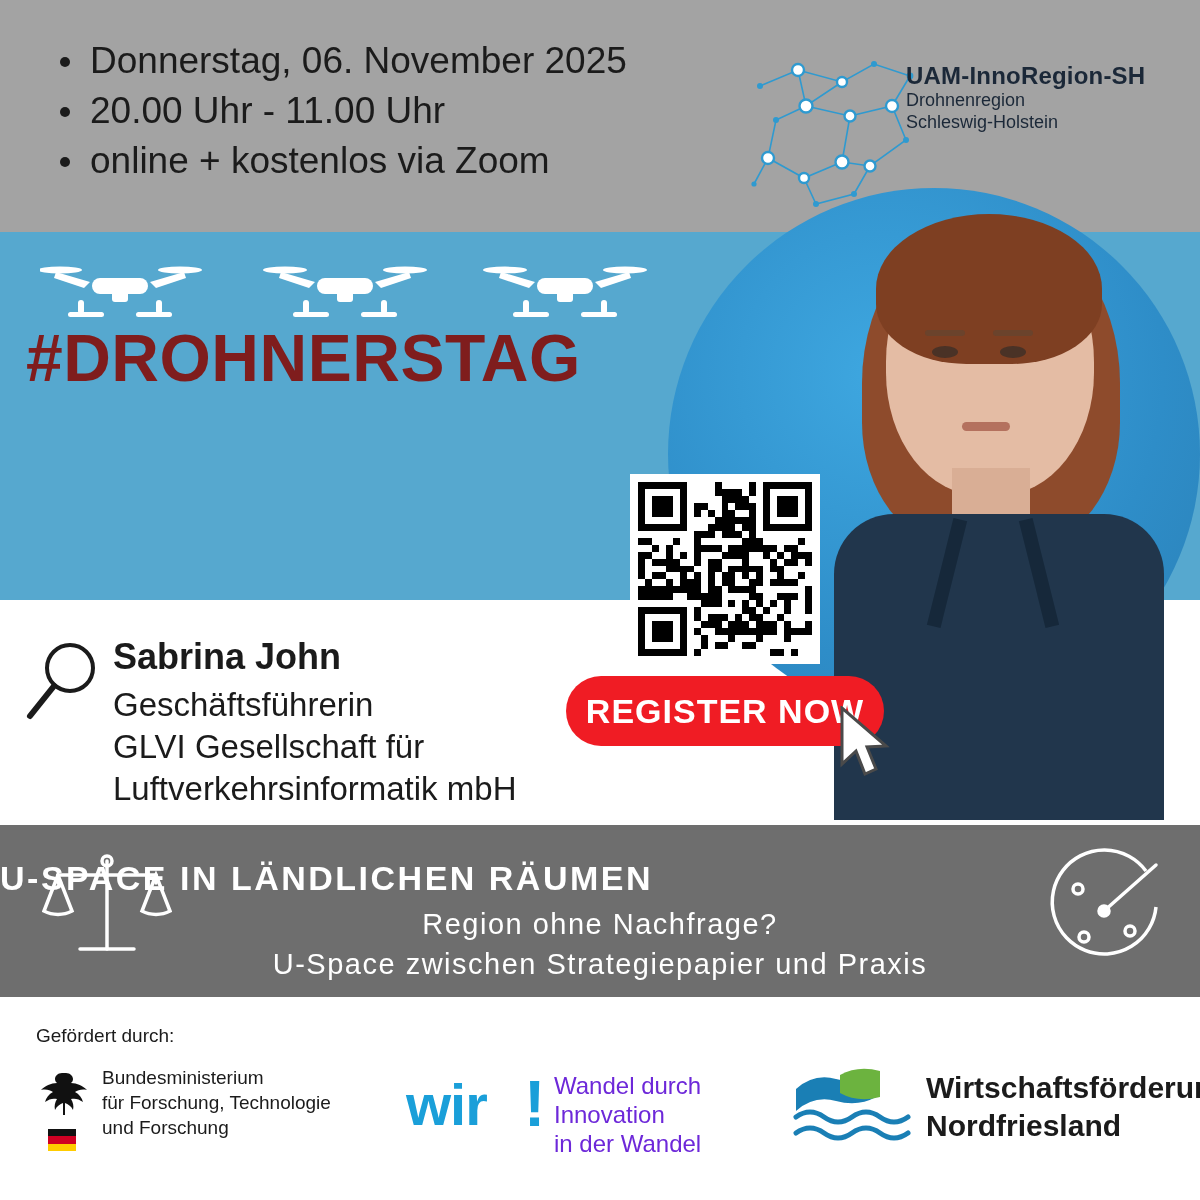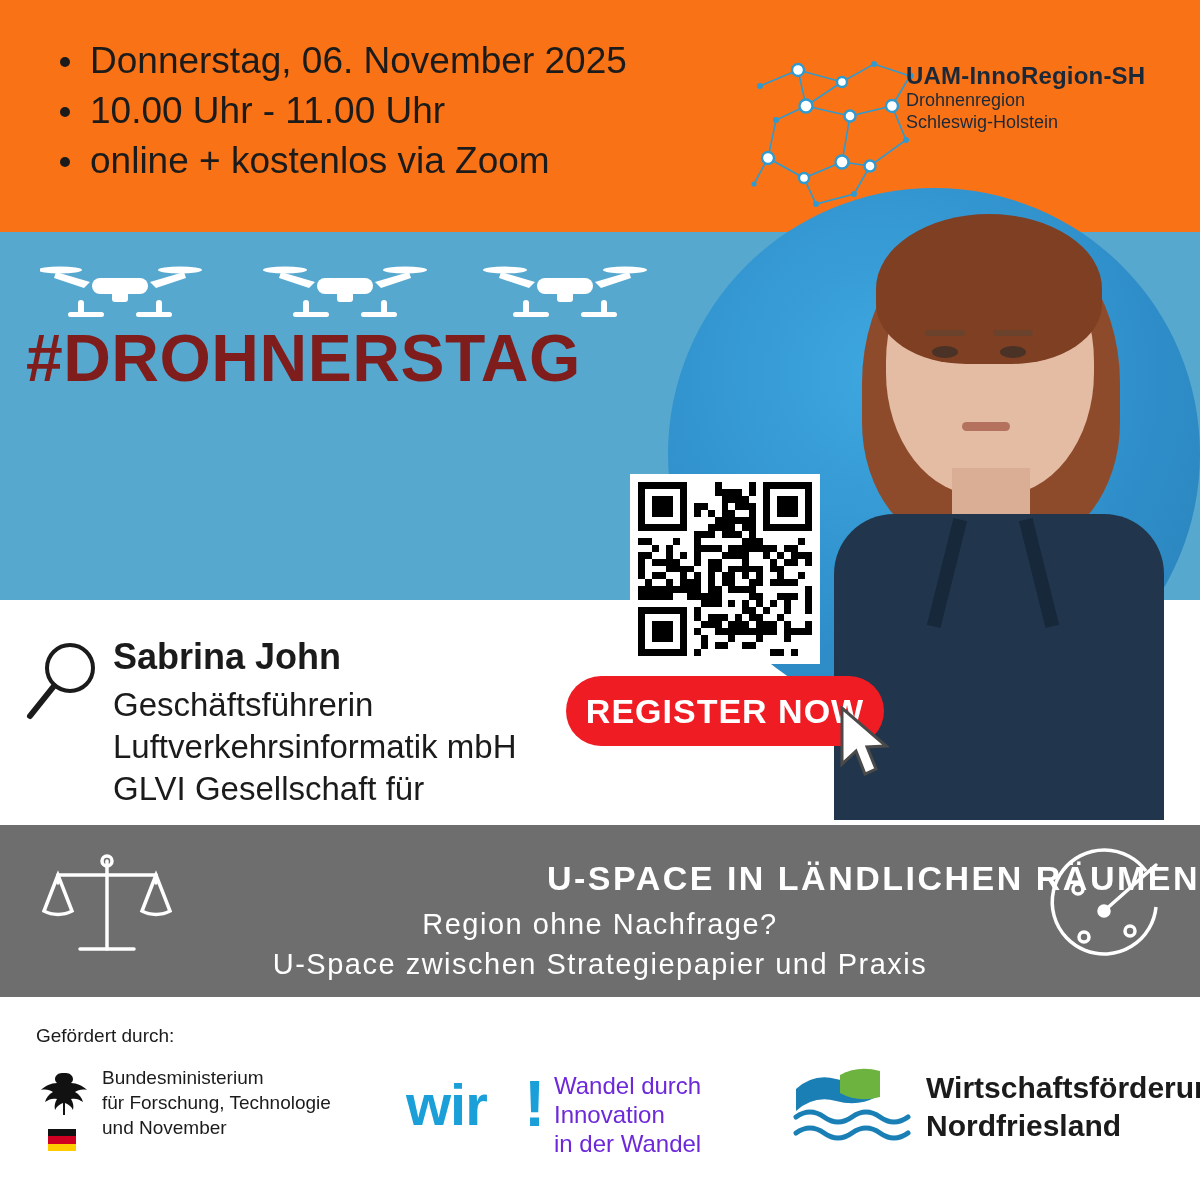--- a/index.html
+++ b/index.html
@@ -16,21 +16,21 @@
     height: 1200px;
     overflow: hidden;
     background: #ffffff;
   }
 
   
   .top-section {
     position: absolute;
     left: 0; top: 0;
     width: 1200px; height: 232px;
-    background: #f97316;
+    background: #a3a3a3;
   }
   .event-facts {
     position: absolute;
     left: 52px; top: 36px;
     list-style: none;
     margin: 0; padding: 0;
   }
   .event-facts li {
     position: relative;
     padding-left: 38px;
@@ -294,21 +294,21 @@
   }
   .radar-icon {
     position: absolute;
     right: 26px; top: 20px;
     width: 140px; height: 132px;
   }
   .topic-title {
     position: absolute;
     left: 0; top: 34px;
     width: 1200px;
-    text-align: right;
+    text-align: left;
     color: #ffffff;
     font-size: 34px;
     font-weight: bold;
     letter-spacing: 2.5px;
   }
   .topic-sub1 {
     position: absolute;
     left: 0; top: 83px;
     width: 1200px;
     text-align: center;
@@ -409,21 +409,21 @@
   }
 </style>
 </head>
 <body>
 
 <div id="poster">
 
   <div class="top-section">
     <ul class="event-facts">
       <li>Donnerstag, 06. November 2025</li>
-      <li>10.00 Uhr - 11.00 Uhr</li>
+      <li>20.00 Uhr - 11.00 Uhr</li>
       <li>online + kostenlos via Zoom</li>
     </ul>
 
     <div class="brand-logo">
       <div class="brand-net">
         <svg viewBox="0 0 180 160" width="180" height="160">
           <g stroke="#2f9ad0" stroke-width="1.6" fill="none">
             <path d="M14 32 L52 16 L96 28 L128 10 L164 22"></path>
             <path d="M52 16 L60 52 L96 28"></path>
             <path d="M60 52 L30 66 L22 104 L58 124 L96 108"></path>
@@ -518,22 +518,22 @@
   <div class="speaker-block">
     <div class="magnifier">
       <svg viewBox="0 0 84 90" width="84" height="90">
         <circle cx="48" cy="28" r="23" fill="none" stroke="#1b1b1b" stroke-width="4"></circle>
         <line x1="32" y1="46" x2="8" y2="76" stroke="#1b1b1b" stroke-width="6" stroke-linecap="round"></line>
       </svg>
     </div>
     <div class="speaker-name">Sabrina John</div>
     <div class="speaker-role">
       <div>Geschäftsführerin</div>
+      <div>GLVI Gesellschaft für</div>
       <div>Luftverkehrsinformatik mbH</div>
-      <div>GLVI Gesellschaft für</div>
     </div>
   </div>
 
   <div class="photo-circle">
     <div class="circle-bg"></div>
     <div class="portrait">
       <div class="hair-back"></div>
       <div class="head"></div>
       <div class="hair-top"></div>
       <div class="brow left"></div>
@@ -1232,21 +1232,21 @@
         </svg>
       </div>
       <div class="flag">
         <i style="background:#111111"></i>
         <i style="background:#d00023"></i>
         <i style="background:#ffcc00"></i>
       </div>
       <div class="bmftr-text">
         <div>Bundesministerium</div>
         <div>für Forschung, Technologie</div>
-        <div>und November</div>
+        <div>und Forschung</div>
       </div>
     </div>
 
     <div class="wir-logo">
       <div class="wir-word">wir</div>
       <div class="wir-bang">!</div>
       <div class="wir-lines">
         <div>Wandel durch</div>
         <div>Innovation</div>
         <div>in der Wandel</div>

